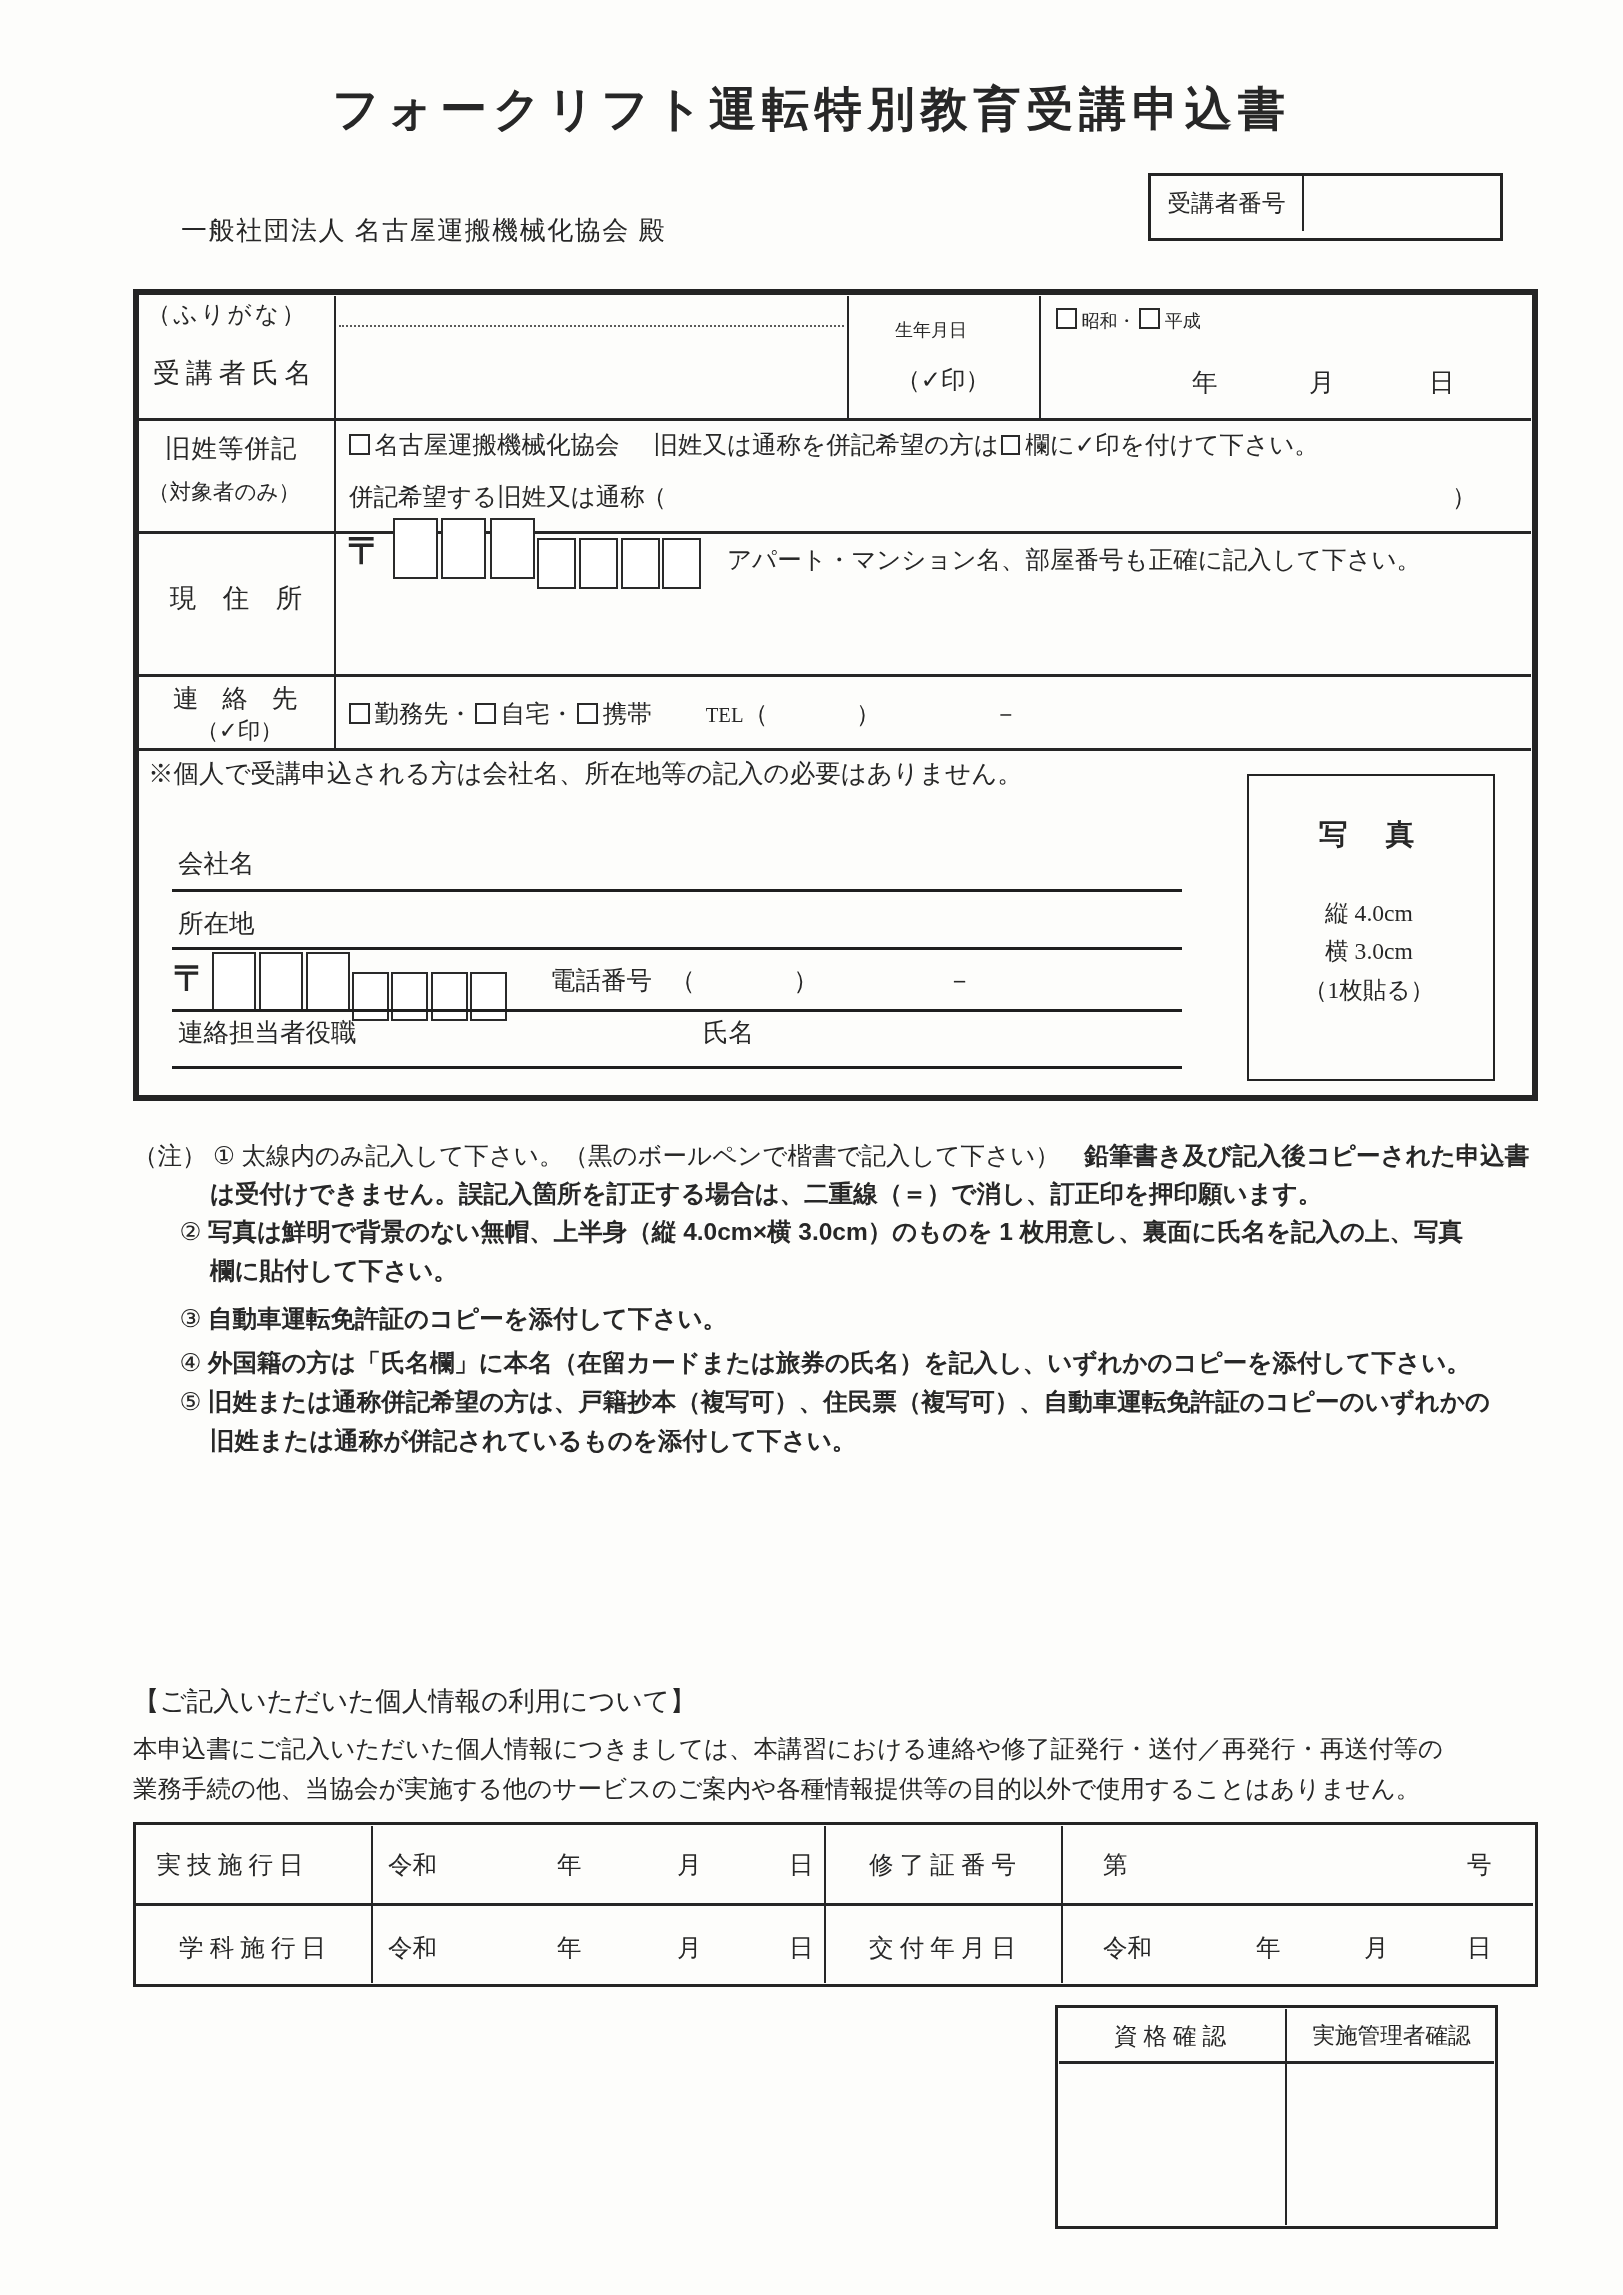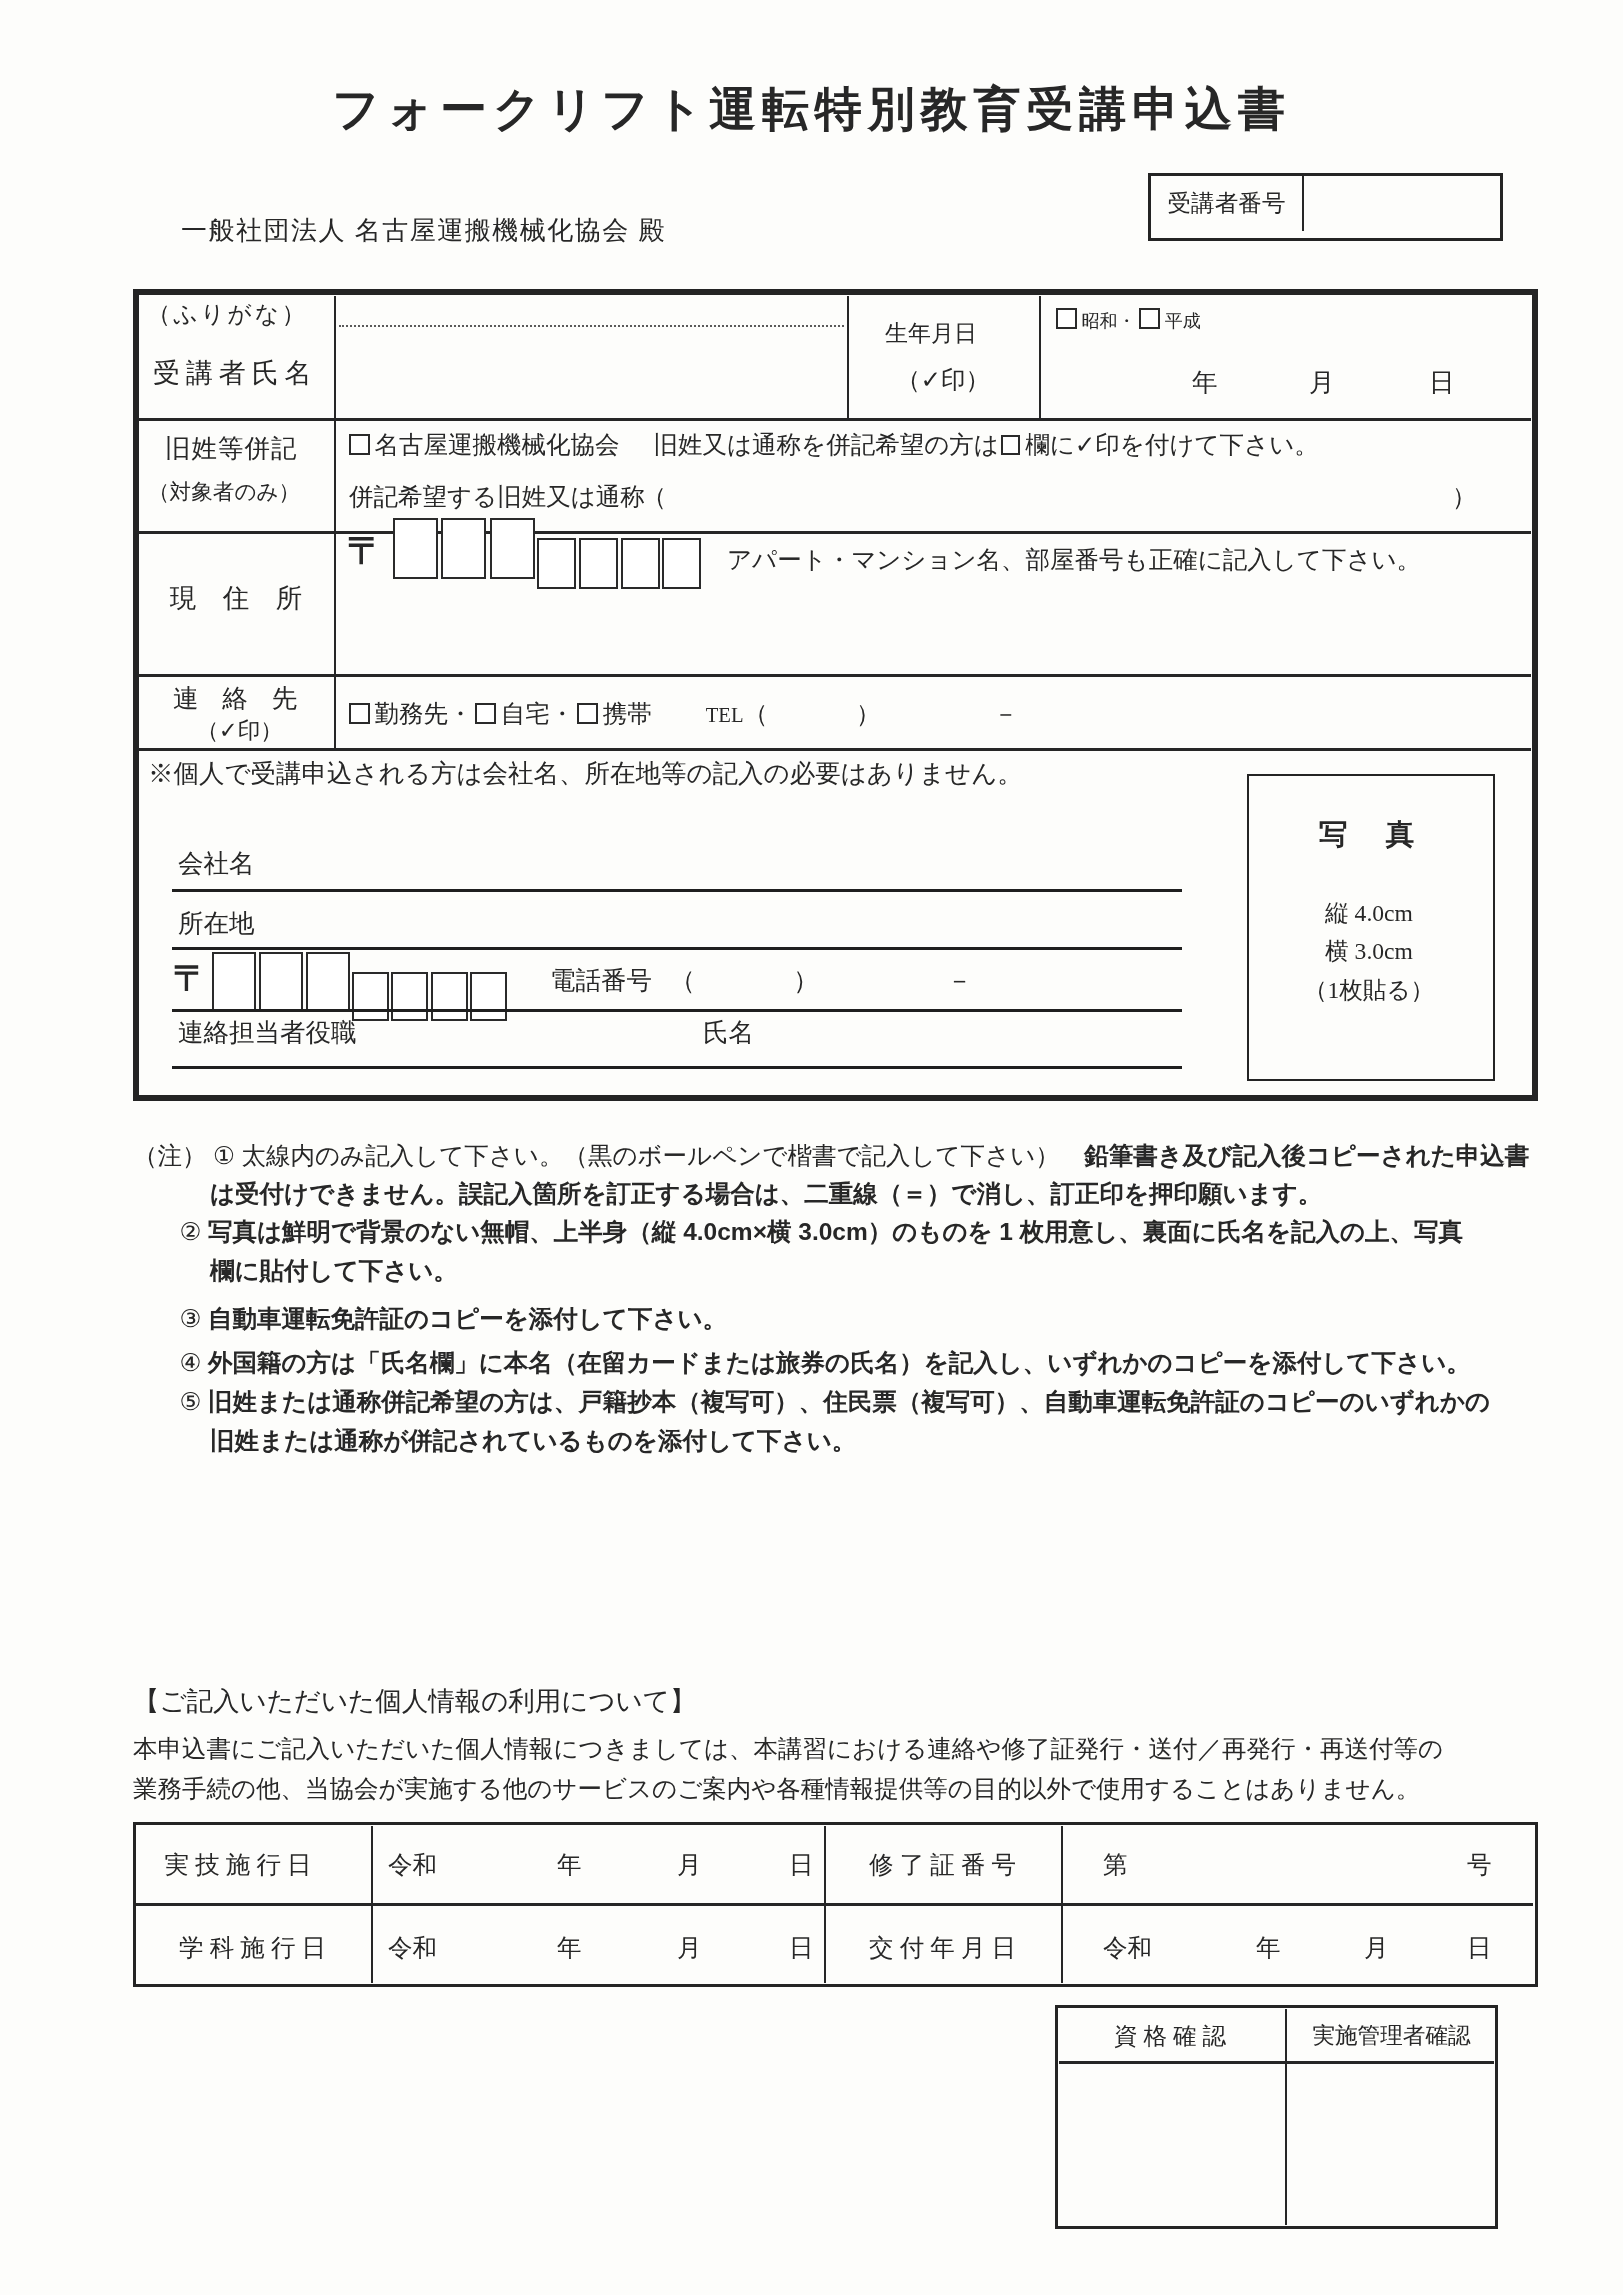--- a/index.html
+++ b/index.html
@@ -51,21 +51,21 @@
 
   <div class="vline" style="left:334px;  top:296px; height:453px;"></div>
   <div class="vline" style="left:847px; top:296px; height:122px;"></div>
   <div class="vline" style="left:1039px; top:296px; height:122px;"></div>
 
   <div class="abs" style="left:147px; top:298px; font-size:23.6px; letter-spacing:2.9px;">（ふりがな）</div>
   <div class="abs" style="left:153px; top:355px; font-size:27px; letter-spacing:5.9px;">受講者氏名</div>
   <div class="dotted" style="left:339px; top:325px; width:505px;"></div>
   <div class="abs" style="left:339px; top:334px; width:506px; height:81px;"></div>
 
-  <div class="abs center" style="left:847px; top:318px; width:168px; font-size:23px;">生年月日</div>
+  <div class="abs center" style="left:847px; top:318px; width:168px; font-size:18px;">生年月日</div>
   <div class="abs center" style="left:847px; top:363px; width:192px; font-size:24.5px;">（✓印）</div>
 
   <div class="abs" style="left:1056px; top:308px; font-size:18px;">
     <span class="cb"></span><span>昭和</span><span>・</span><span class="cb" style="margin-left:3.9px;"></span><span>平成</span>
   </div>
   <div class="abs" style="left:1192px; top:365px; font-size:25.5px;">年</div>
   <div class="abs" style="left:1309px; top:365px; font-size:25.5px;">月</div>
   <div class="abs" style="left:1429px; top:365px; font-size:25.5px;">日</div>
 
   <div class="abs" style="left:165px; top:431px; font-size:25.5px; letter-spacing:1px;">旧姓等併記</div>
@@ -150,21 +150,21 @@
   <div class="abs" style="left:133px; top:1683px; font-size:26.5px;">【ご記入いただいた個人情報の利用について】</div>
   <div class="abs" style="left:133px; top:1732px; font-size:24.5px;">本申込書にご記入いただいた個人情報につきましては、本講習における連絡や修了証発行・送付／再発行・再送付等の</div>
   <div class="abs" style="left:133px; top:1772px; font-size:24.5px;">業務手続の他、当協会が実施する他のサービスのご案内や各種情報提供等の目的以外で使用することはありません。</div>
 
   <div class="frame" style="left:133px; top:1822px; width:1405px; height:165px; border-width:3.9px; box-sizing:border-box;"></div>
   <div class="hline" style="left:136px; top:1903px; width:1397px;"></div>
   <div class="vline" style="left:371px;  top:1826px; height:157px;"></div>
   <div class="vline" style="left:824px; top:1826px; height:157px;"></div>
   <div class="vline" style="left:1061px; top:1826px; height:157px;"></div>
 
-  <div class="abs center" style="left:141px; top:1848px; width:194px; font-size:24.5px;font-family:Liberation Serif, serif;">実 技 施 行 日</div>
+  <div class="abs center" style="left:133px; top:1848px; width:194px; font-size:24.5px;font-family:Liberation Serif, serif;">実 技 施 行 日</div>
   <div class="abs" style="left:388px;  top:1848px; font-size:24.5px;">令和</div>
   <div class="abs" style="left:557px; top:1848px; font-size:24.5px;">年</div>
   <div class="abs" style="left:677px; top:1848px; font-size:24.5px;">月</div>
   <div class="abs" style="left:789px; top:1848px; font-size:24.5px;">日</div>
   <div class="abs center" style="left:824px; top:1848px; width:237px; font-size:24.5px;">修 了 証 番 号</div>
   <div class="abs" style="left:1103px; top:1848px; font-size:24.5px;">第</div>
   <div class="abs" style="left:1144px; top:1836px; width:314px; height:59px;"></div>
   <div class="abs" style="left:1467px; top:1848px; font-size:24.5px;">号</div>
 
   <div class="abs center" style="left:133px; top:1931px; width:239px; font-size:24.5px;">学 科 施 行 日</div>

